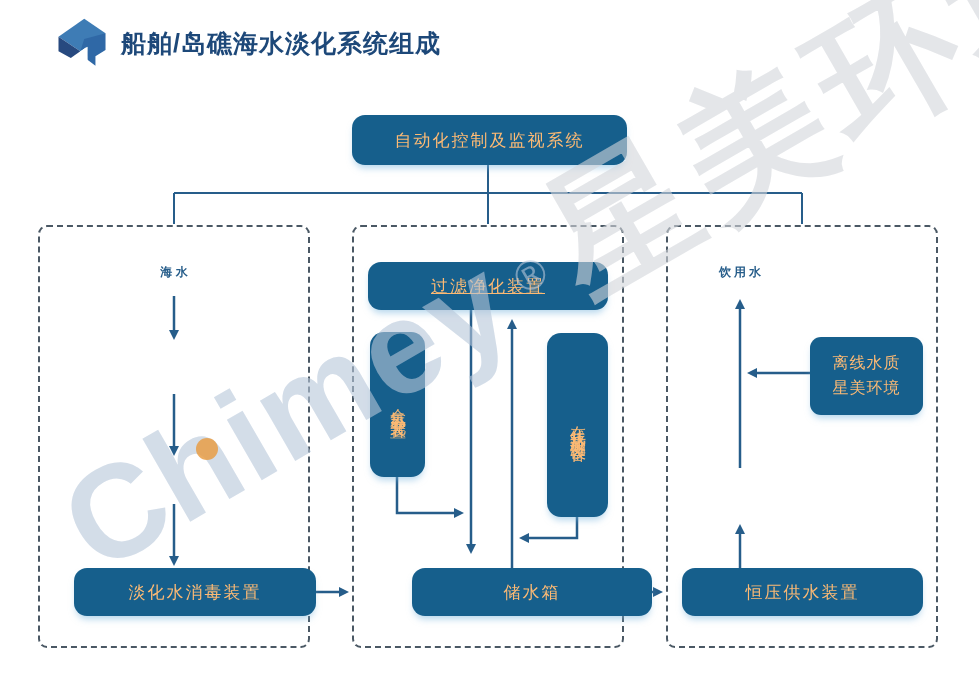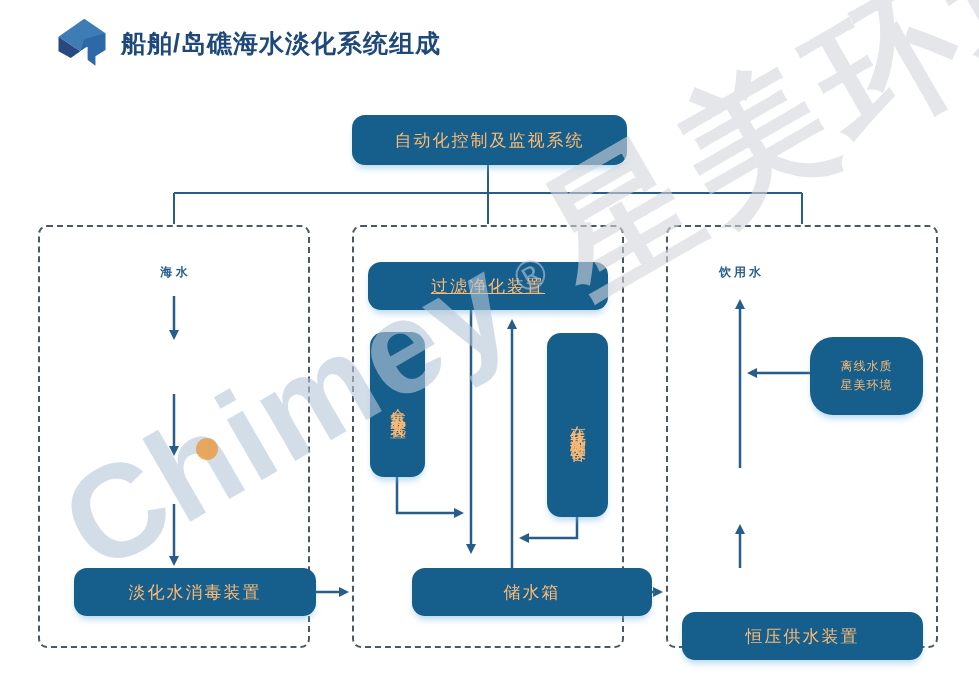--- a/index.html
+++ b/index.html
@@ -45,28 +45,28 @@
     font-size:17px;letter-spacing:2px;z-index:3;text-align:center;
     box-shadow:0 5px 7px -2px rgba(120,180,220,0.55);
   }
   .top-box{left:352px;top:115px;width:275px;height:50px;}
   .a1{left:55px;top:347px;width:242px;height:46px;}
   .a2{left:55px;top:458px;width:242px;height:46px;}
   .a3{left:55px;top:568px;width:242px;height:48px;margin-left:19px;}
   .b1{left:368px;top:262px;width:240px;height:48px;text-decoration:underline;}
   .b4{left:368px;top:568px;width:240px;height:48px;margin-left:44px;}
   .c2{left:682px;top:468px;width:241px;height:50px;}
-  .c3{left:682px;top:568px;width:241px;height:48px;margin-top:44px;}
+  .c3{left:682px;top:568px;width:241px;height:48px;}
   .vert{
     writing-mode:vertical-rl;font-size:16px;letter-spacing:3px;border-radius:14px;
   }
   .b2{left:370px;top:332px;width:55px;height:145px;}
   .b3{left:547px;top:333px;width:61px;height:184px;}
-  .c1{left:810px;top:337px;width:113px;height:78px;border-radius:23px;
-      flex-direction:column;font-size:12px;letter-spacing:1px;line-height:1.55;}
+  .c1{left:810px;top:337px;width:113px;height:78px;border-radius:11px;
+      flex-direction:column;font-size:16px;letter-spacing:1px;line-height:1.55;}
 
   
   .stream-label{
     position:absolute;color:var(--label);font-size:12px;font-weight:bold;
     text-align:center;z-index:3;white-space:nowrap;
   }
   .lab-sea{left:134px;top:264px;width:80px;}
   .lab-drink{left:690px;top:264px;width:100px;font-family:Liberation Serif, serif;}
 
   

